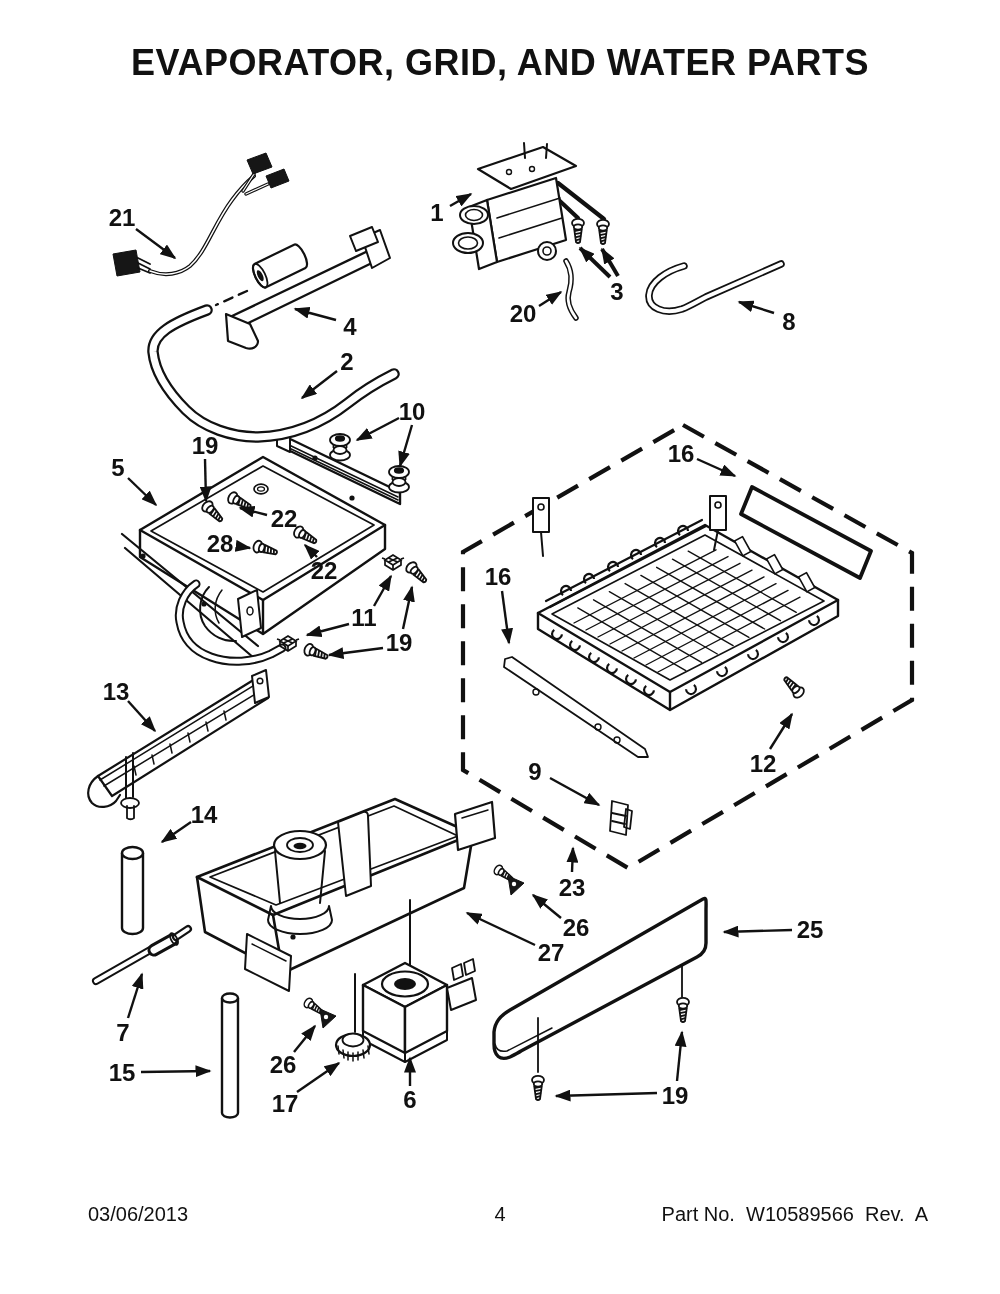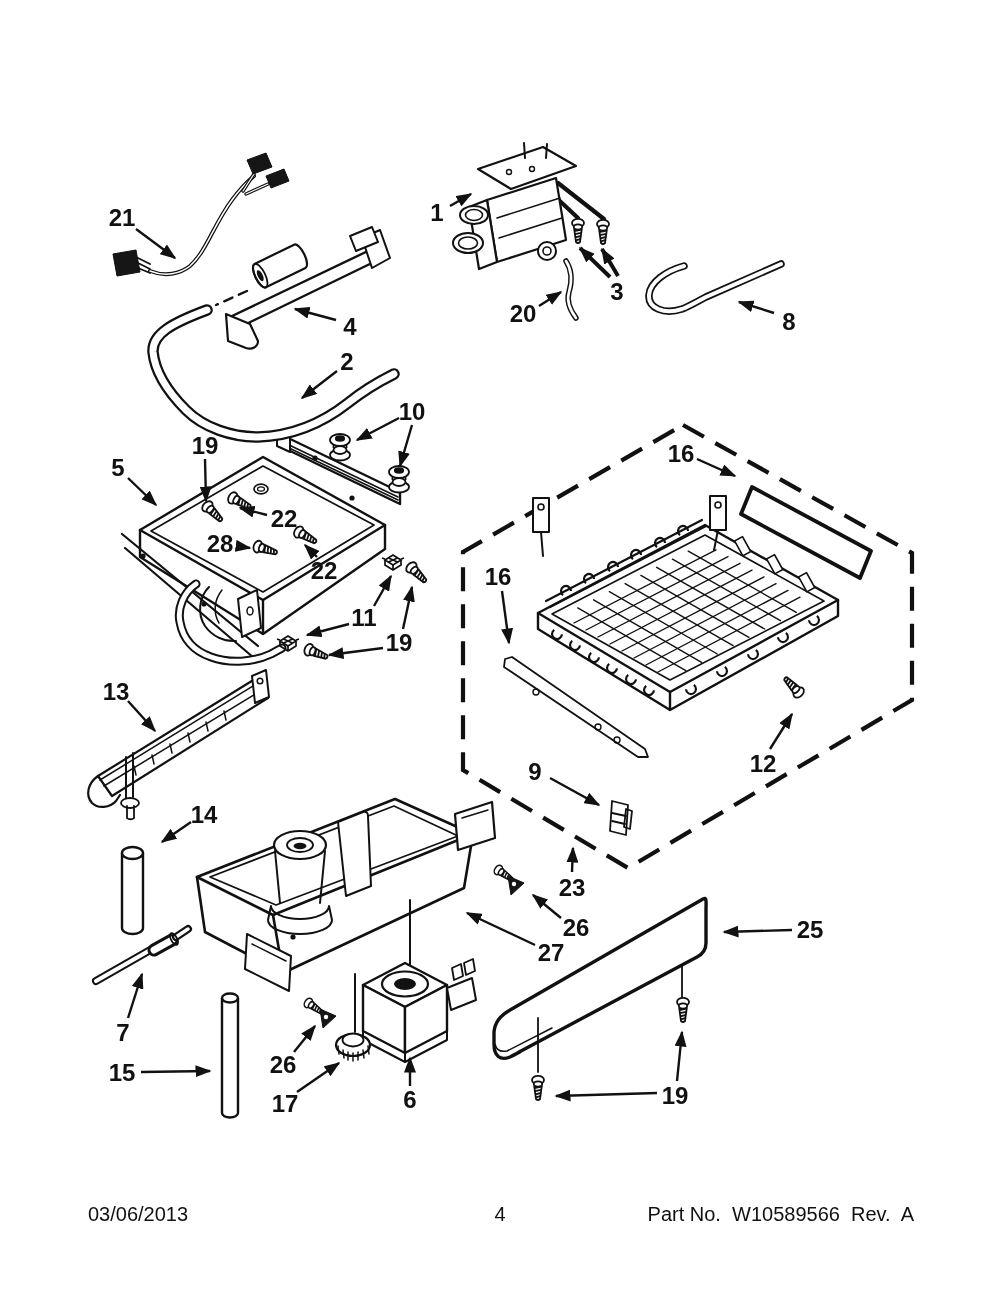--- a/index.html
+++ b/index.html
@@ -3,35 +3,36 @@
 <meta charset="utf-8">
 <style>
   html,body{margin:0;padding:0;background:#fff;}
   .page{position:relative;width:1000px;height:1294px;background:#fff;overflow:hidden;
         font-family:"Liberation Sans", sans-serif;color:#111;}
   .title{position:absolute;top:42px;left:0;width:1000px;text-align:center;
          font-size:36px;font-weight:bold;letter-spacing:.5px;white-space:pre;}
   .footer{position:absolute;top:1203px;font-size:20px;white-space:pre;}
   .footer.left{left:88px;}
   .footer.center{left:0;width:1000px;text-align:center;}
-  .footer.right{right:86px;text-align:center;}
+  .footer.right{right:72px;text-align:center;}
   svg{position:absolute;top:0;left:0;}
   .ln{stroke:#111;fill:none;stroke-linecap:round;stroke-linejoin:round;}
   .w{stroke:#fff;fill:none;stroke-linecap:round;stroke-linejoin:round;}
   .fillw{fill:#fff;stroke:#111;stroke-linejoin:round;}
   .dk{fill:#161616;stroke:#111;}
   .dashed{fill:none;stroke:#111;stroke-width:4.2;stroke-dasharray:24 13;stroke-linecap:butt;}
   .co{font:bold 24px "Liberation Sans", sans-serif;fill:#111;}
   .arrow{stroke:#111;fill:none;}
   .thin{stroke-width:1.5;}
 </style>
 </head>
 <body>
 
 <div class="page">
+  <div class="title">EVAPORATOR, GRID, AND WATER PARTS</div>
 
   <svg width="1000" height="1294" viewBox="0 0 1000 1294">
     <defs>
       <marker id="ah" markerUnits="userSpaceOnUse" markerWidth="18" markerHeight="12" refX="14.5" refY="6" orient="auto">
         <path d="M0,0 L16,6 L0,12 Z" fill="#111"></path>
       </marker>
       <g id="screw" stroke="#111" stroke-width="1.8" fill="#fff">
         <path d="M-3.8,8 L-2,21 Q0,23 2,21 L3.8,8" fill="#fff"></path>
         <ellipse cx="0" cy="2" rx="6" ry="4.2"></ellipse>
         <ellipse cx="0" cy="6" rx="4.2" ry="2.6"></ellipse>

